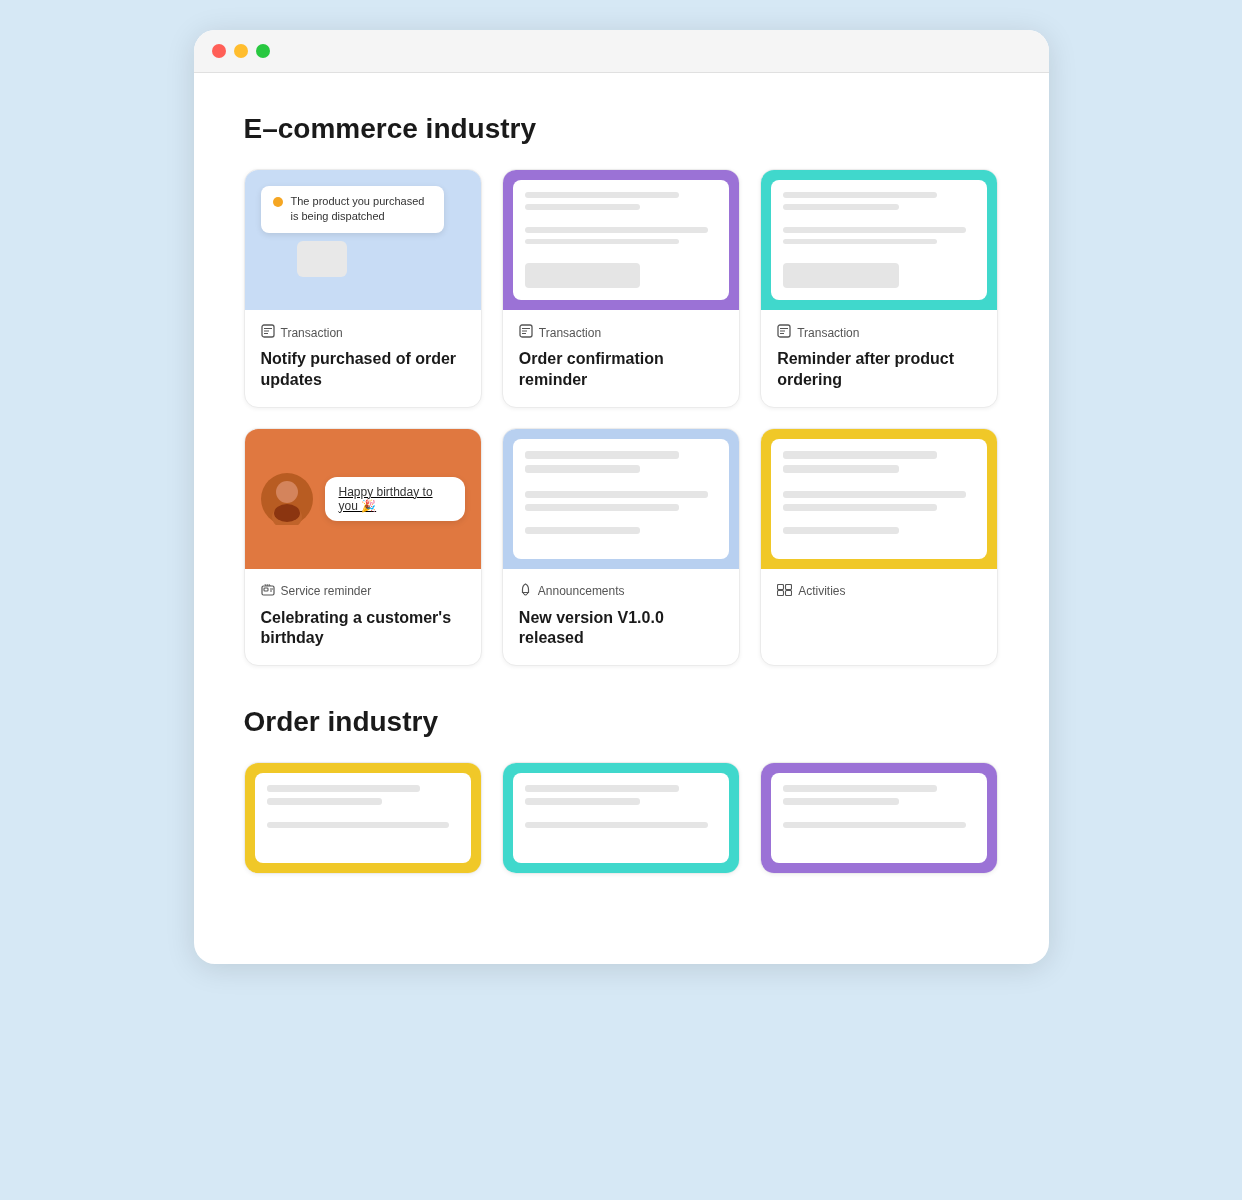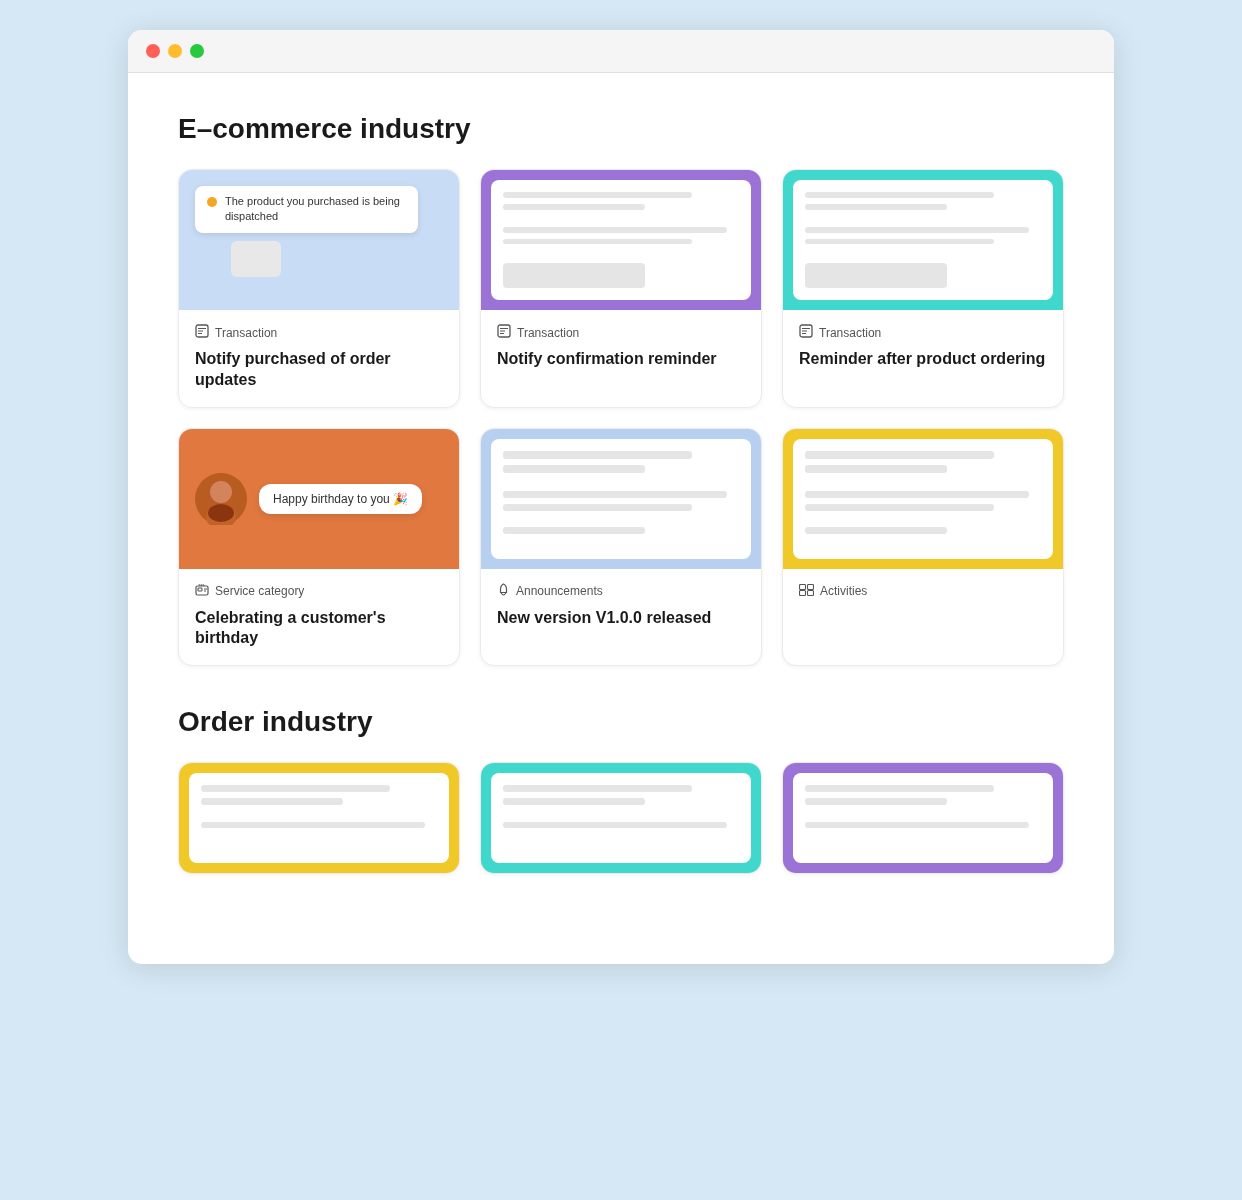--- a/index.html
+++ b/index.html
@@ -9,22 +9,22 @@
       font-family: -apple-system, BlinkMacSystemFont, 'Segoe UI', sans-serif;
       display: flex;
       justify-content: center;
       align-items: flex-start;
       min-height: 100vh;
       padding: 30px 20px;
     }
 
     .browser-window {
       background: #ffffff;
-      border-radius: 14px;
-      width: 986px;
+      border-radius: 21px;
+      width: 855px;
       max-width: 100%;
       box-shadow: 0 4px 30px rgba(0,0,0,0.12);
       overflow: hidden;
     }
 
     .browser-toolbar {
       background: #f5f5f5;
       border-bottom: 1px solid #e0e0e0;
       padding: 14px 18px;
       display: flex;
@@ -294,21 +294,21 @@
             <span class="category-icon">
               <svg width="14" height="14" viewBox="0 0 14 14" fill="none">
                   <rect x="1" y="1" width="12" height="12" rx="2" stroke="#555" stroke-width="1.3"></rect>
                   <line x1="3" y1="4.5" x2="11" y2="4.5" stroke="#555" stroke-width="1.1"></line>
                   <line x1="3" y1="7" x2="8" y2="7" stroke="#555" stroke-width="1.1"></line>
                   <line x1="3" y1="9.5" x2="7" y2="9.5" stroke="#555" stroke-width="1.1"></line>
                 </svg>
             </span>
             <span class="category-label">Transaction</span>
           </div>
-          <div class="card-title">Notify confirmation reminder</div>
+          <div class="card-title">Order confirmation reminder</div>
         </div>
       </div>
 
       <div class="card">
         <div class="card-preview preview-teal-border" style="height:140px;">
           <div class="preview-bordered-inner">
             <div class="preview-line preview-line-medium" style="height:8px;"></div>
             <div class="preview-line preview-line-short" style="height:8px;"></div>
             <div style="height:6px;"></div>
             <div class="preview-line preview-line-long" style="height:7px;"></div>
@@ -327,21 +327,21 @@
                   <line x1="3" y1="9.5" x2="7" y2="9.5" stroke="#555" stroke-width="1.1"></line>
                 </svg>
             </span>
             <span class="category-label">Transaction</span>
           </div>
           <div class="card-title">Reminder after product ordering</div>
         </div>
       </div>
 
       <div class="card">
-        <div class="card-preview card4-preview" style="height:140px;">
+        <div class="card-preview card4-preview" style="height:140px;text-decoration:underline;">
 
           <div style="position:relative; width:52px; height:52px; flex-shrink:0;">
             <svg width="52" height="52" viewBox="0 0 52 52">
               <circle cx="26" cy="26" r="26" fill="#b85c22"></circle>
 
               <circle cx="26" cy="19" r="11" fill="#d4845c"></circle>
 
               <ellipse cx="26" cy="44" rx="15" ry="12" fill="#c0632a"></ellipse>
 
               <ellipse cx="26" cy="40" rx="13" ry="9" fill="#8b3510"></ellipse>
@@ -356,21 +356,21 @@
               <svg width="14" height="14" viewBox="0 0 14 14" fill="none">
                   <rect x="1" y="3" width="12" height="9" rx="1.5" stroke="#555" stroke-width="1.2"></rect>
                   <rect x="3" y="5" width="4" height="3" rx="0.8" stroke="#555" stroke-width="1.1"></rect>
                   <line x1="9" y1="6" x2="12" y2="6" stroke="#555" stroke-width="1.1"></line>
                   <line x1="9" y1="8" x2="11" y2="8" stroke="#555" stroke-width="1.1"></line>
                   <path d="M5 3 C5 2 4 1 4 1.5 C4 2.2 5 2.5 5 3Z" stroke="#555" stroke-width="0.8"></path>
                   <path d="M7 3 C7 2 6 1 6 1.5 C6 2.2 7 2.5 7 3Z" stroke="#555" stroke-width="0.8"></path>
                   <path d="M9 3 C9 2 8 1 8 1.5 C8 2.2 9 2.5 9 3Z" stroke="#555" stroke-width="0.8"></path>
                 </svg>
             </span>
-            <span class="category-label">Service category</span>
+            <span class="category-label">Service reminder</span>
           </div>
           <div class="card-title">Celebrating a customer's birthday</div>
         </div>
       </div>
 
       <div class="card">
         <div class="card-preview preview-lightblue-border" style="height:140px;">
           <div class="preview-bordered-inner">
             <div class="preview-line preview-line-medium" style="height:8px;"></div>
             <div class="preview-line preview-line-short" style="height:8px;"></div>

